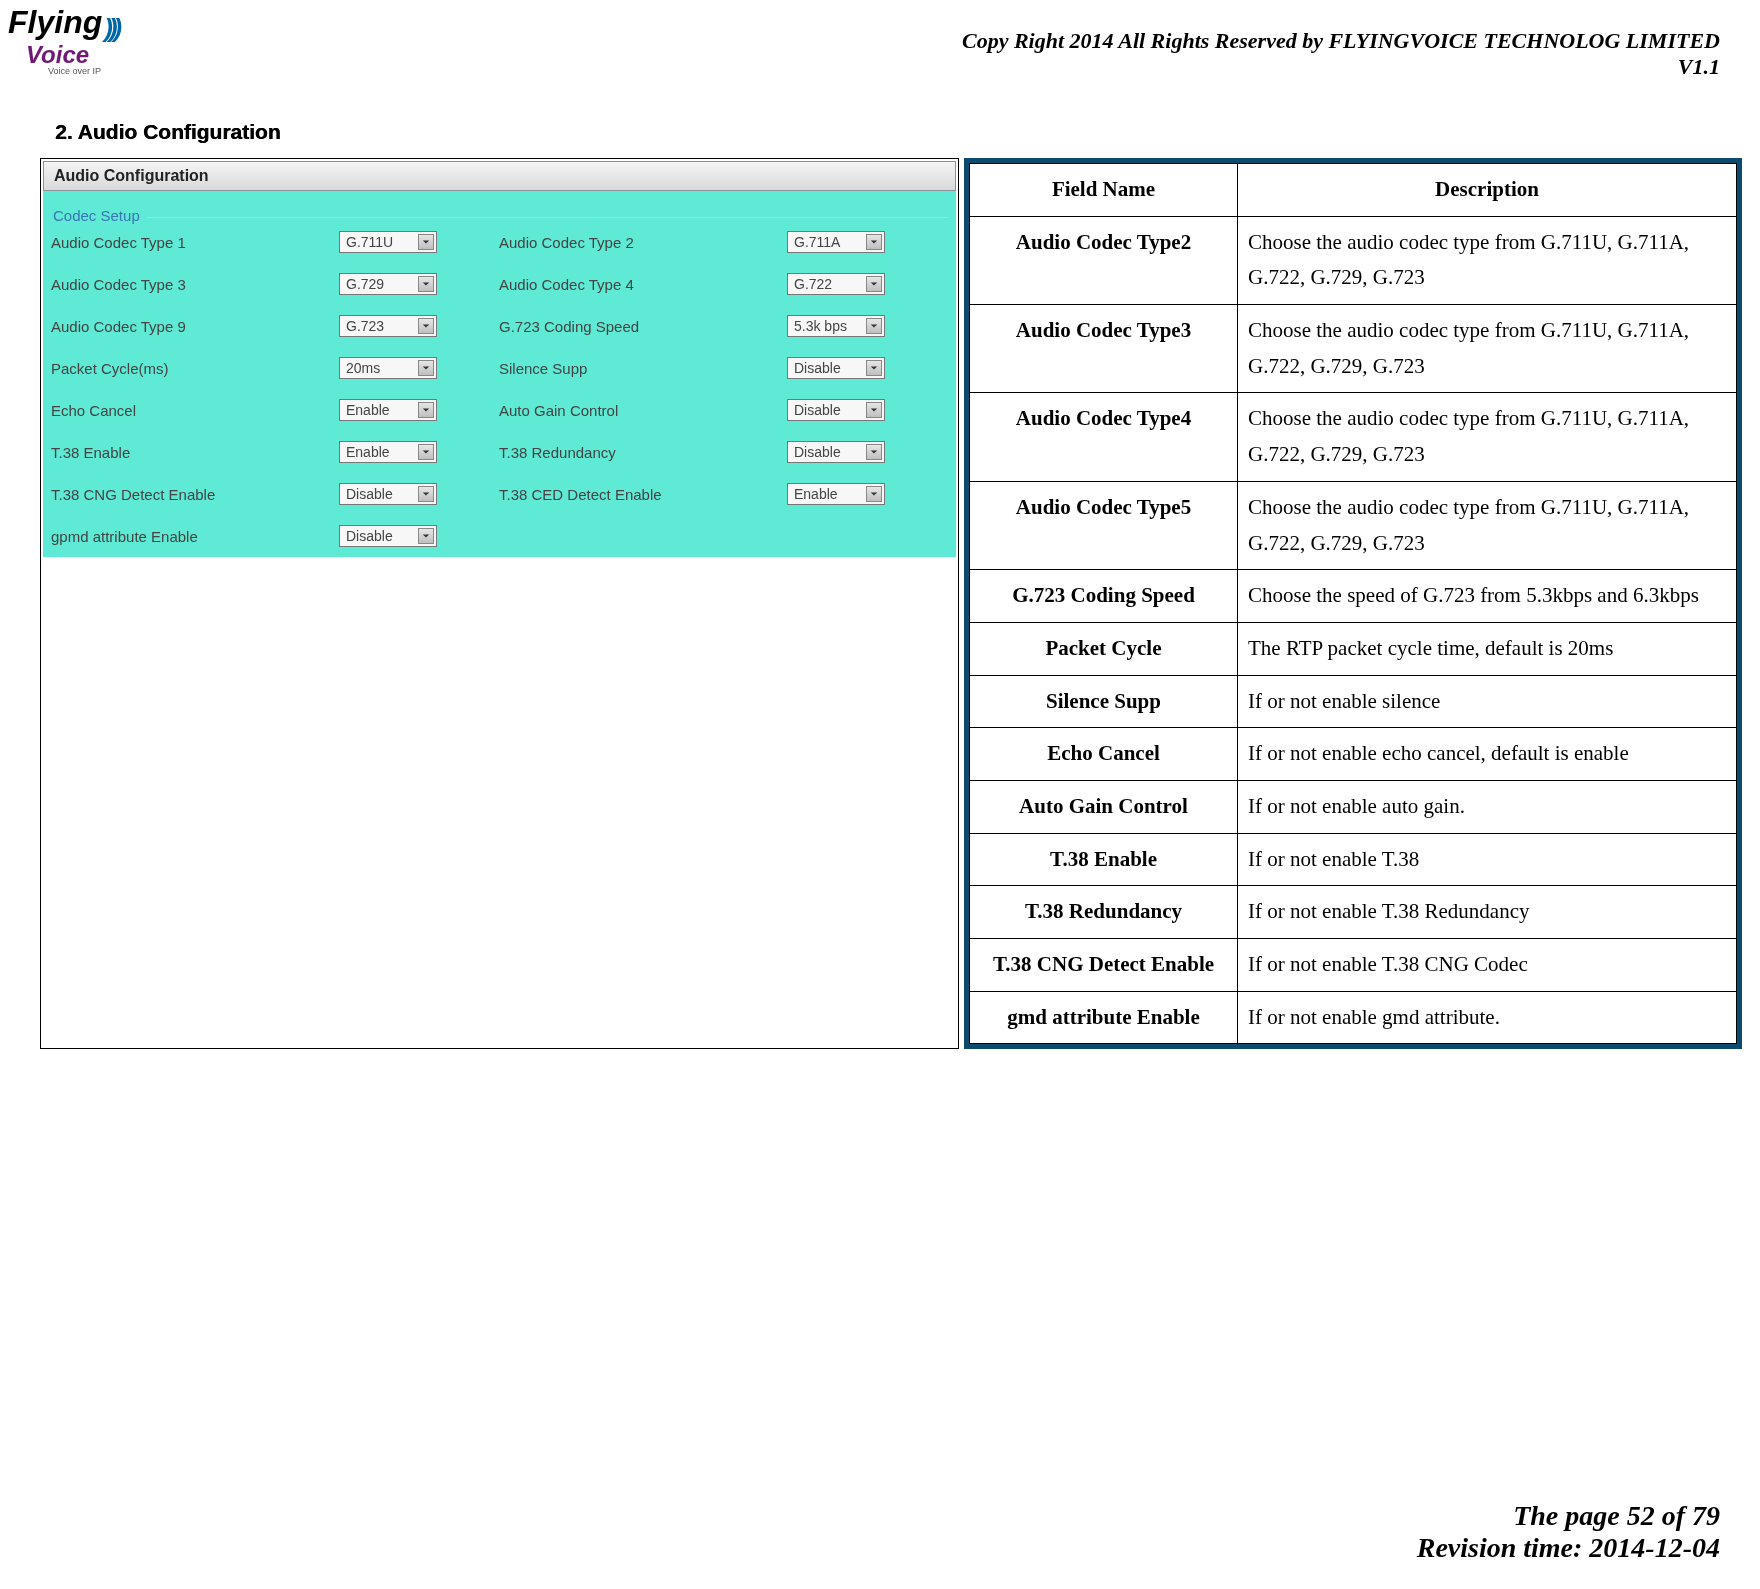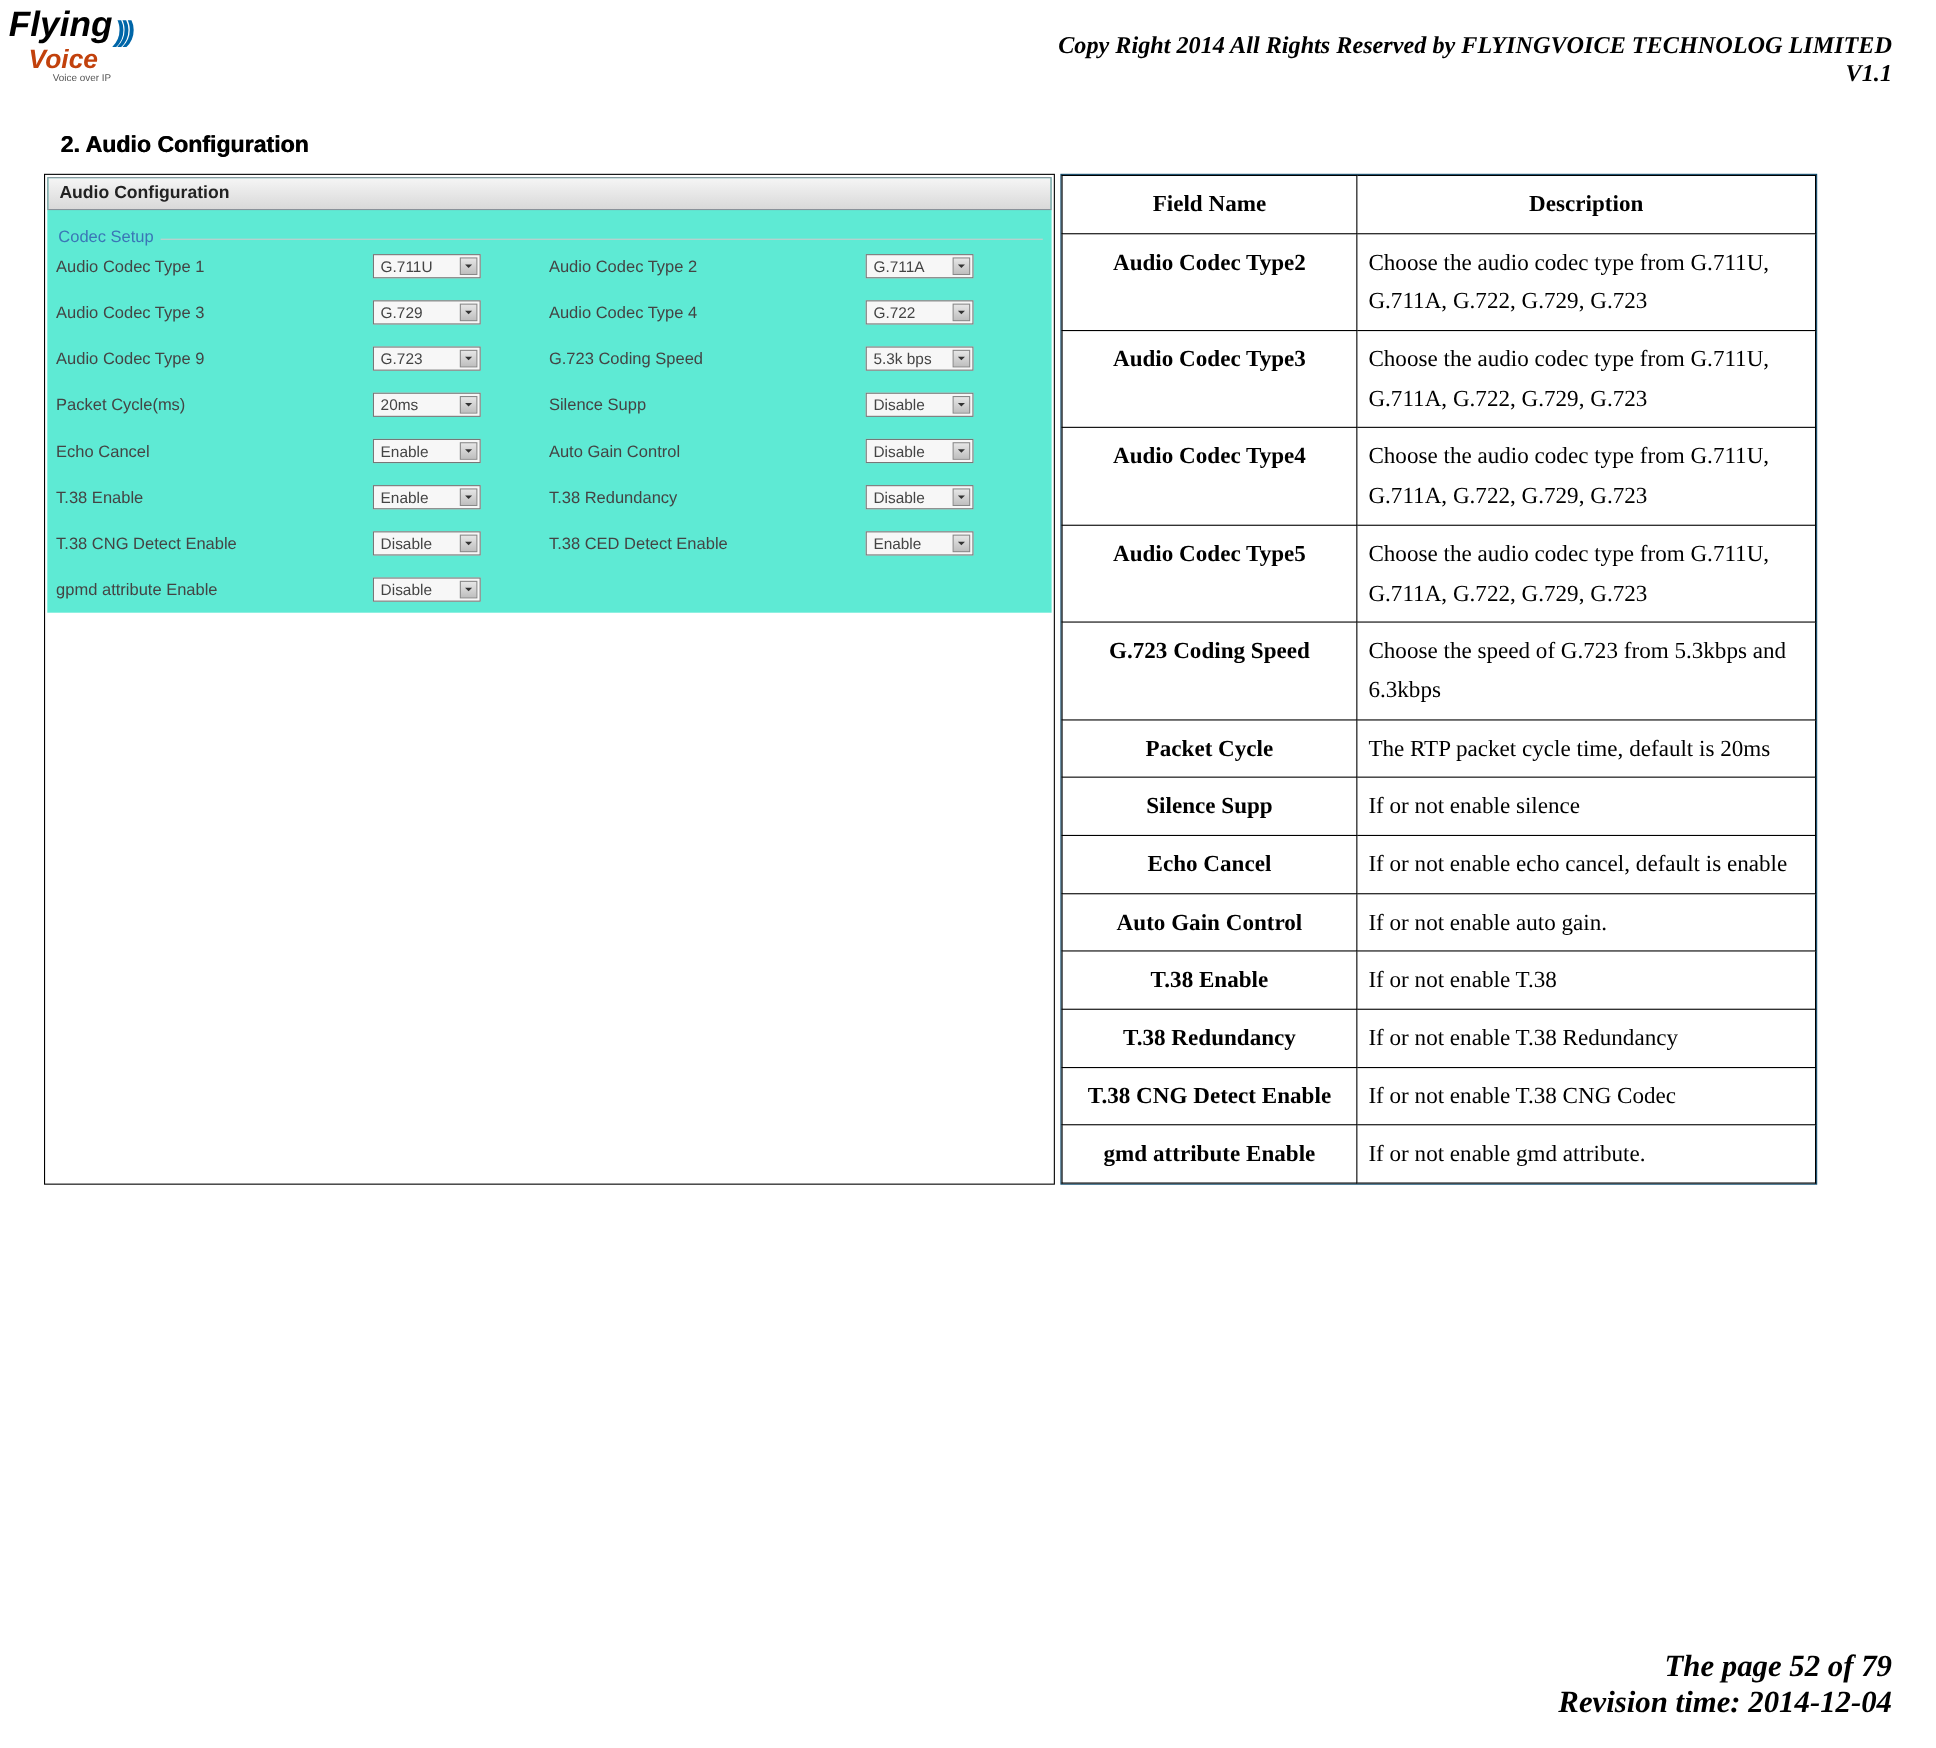--- a/index.html
+++ b/index.html
@@ -19,21 +19,21 @@
       font-family: Arial, sans-serif;
       font-weight: bold;
       font-style: italic;
     }
     .logo-flying {
       font-size: 32px;
       line-height: 0.9;
     }
     .logo-voice {
       font-size: 24px;
-      color: #c2410c;
+      color: #701a75;
       margin-left: 18px;
       line-height: 0.9;
     }
     .logo-waves {
       display: inline-block;
       vertical-align: middle;
       font-size: 26px;
       color: #0066a8;
       letter-spacing: -4px;
       margin-left: 2px;
@@ -135,22 +135,22 @@
     }
     .select-wrap .val { flex: 1; }
     .select-btn {
       width: 16px; height: 16px;
       background: linear-gradient(#e6e6e6, #bfbfbf);
       border: 1px solid #888;
       display: flex; align-items: center; justify-content: center;
     }
     .select-btn svg { width: 8px; height: 8px; fill: #333; }
     .desc-table-box {
-      border: 1px solid #0c4a6e;
-      width: 688px;
+      border: 5px solid #0c4a6e;
+      width: 778px;
     }
     .desc-table {
       border-collapse: collapse;
       width: 100%;
       font-size: 21px;
       table-layout: fixed;
     }
     .desc-table th, .desc-table td {
       border: 1px solid #000;
       padding: 8px 10px;

